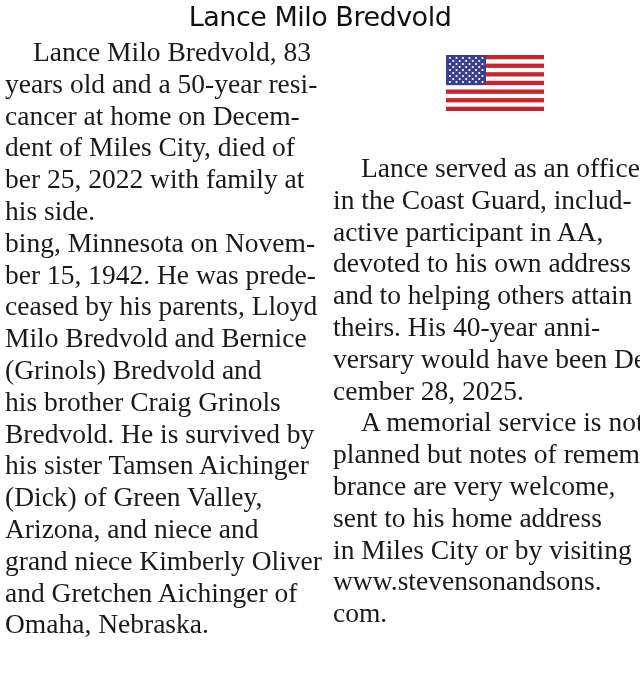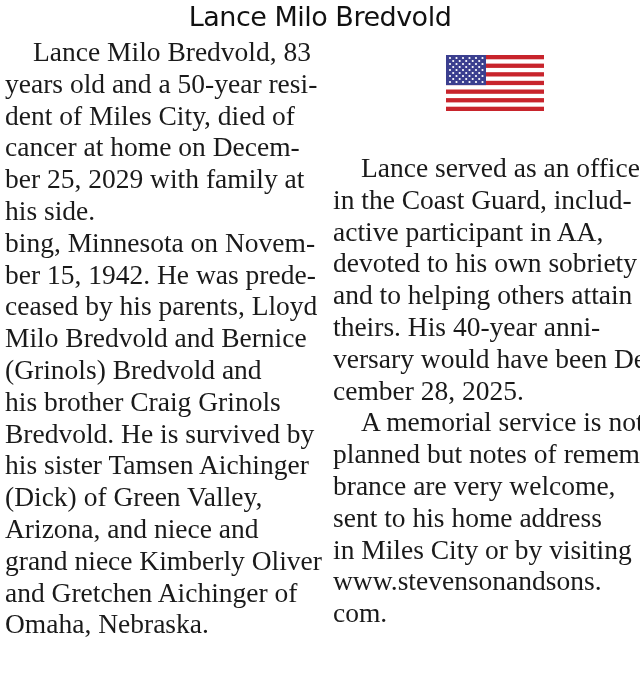--- a/index.html
+++ b/index.html
@@ -92,44 +92,44 @@
         <circle cx="23.5" cy="27" r="1.1"></circle>
         <circle cx="30" cy="27" r="1.1"></circle>
         <circle cx="36.5" cy="27" r="1.1"></circle>
     </g>
   </svg>
 </div>
 
 <div class="col col-left">
   <span class="line indent">Lance Milo Bredvold, 83</span>
   <span class="line">years old and a 50-year resi-</span>
+  <span class="line">cancer at home on Decem-</span>
   <span class="line">dent of Miles City, died of</span>
-  <span class="line">cancer at home on Decem-</span>
-  <span class="line">ber 25, 2029 with family at</span>
+  <span class="line">ber 25, 2022 with family at</span>
   <span class="line">his side.</span>
   <span class="line">bing, Minnesota on Novem-</span>
   <span class="line">ber 15, 1942. He was prede-</span>
   <span class="line">ceased by his parents, Lloyd</span>
   <span class="line">Milo Bredvold and Bernice</span>
   <span class="line">(Grinols) Bredvold and</span>
   <span class="line">his brother Craig Grinols</span>
   <span class="line">Bredvold. He is survived by</span>
   <span class="line">his sister Tamsen Aichinger</span>
   <span class="line">(Dick) of Green Valley,</span>
   <span class="line">Arizona, and niece and</span>
   <span class="line">grand niece Kimberly Oliver</span>
   <span class="line">and Gretchen Aichinger of</span>
   <span class="line">Omaha, Nebraska.</span>
 </div>
 
 <div class="col col-right">
   <span class="line indent">Lance served as an officer</span>
   <span class="line">in the Coast Guard, includ-</span>
   <span class="line">active participant in AA,</span>
-  <span class="line">devoted to his own sobriety</span>
+  <span class="line">devoted to his own address</span>
   <span class="line">and to helping others attain</span>
   <span class="line">theirs. His 40-year anni-</span>
   <span class="line">versary would have been De-</span>
   <span class="line">cember 28, 2025.</span>
   <span class="line indent">A memorial service is not</span>
   <span class="line">planned but notes of remem-</span>
   <span class="line">brance are very welcome,</span>
   <span class="line">sent to his home address</span>
   <span class="line">in Miles City or by visiting</span>
   <span class="line">www.stevensonandsons.</span>

